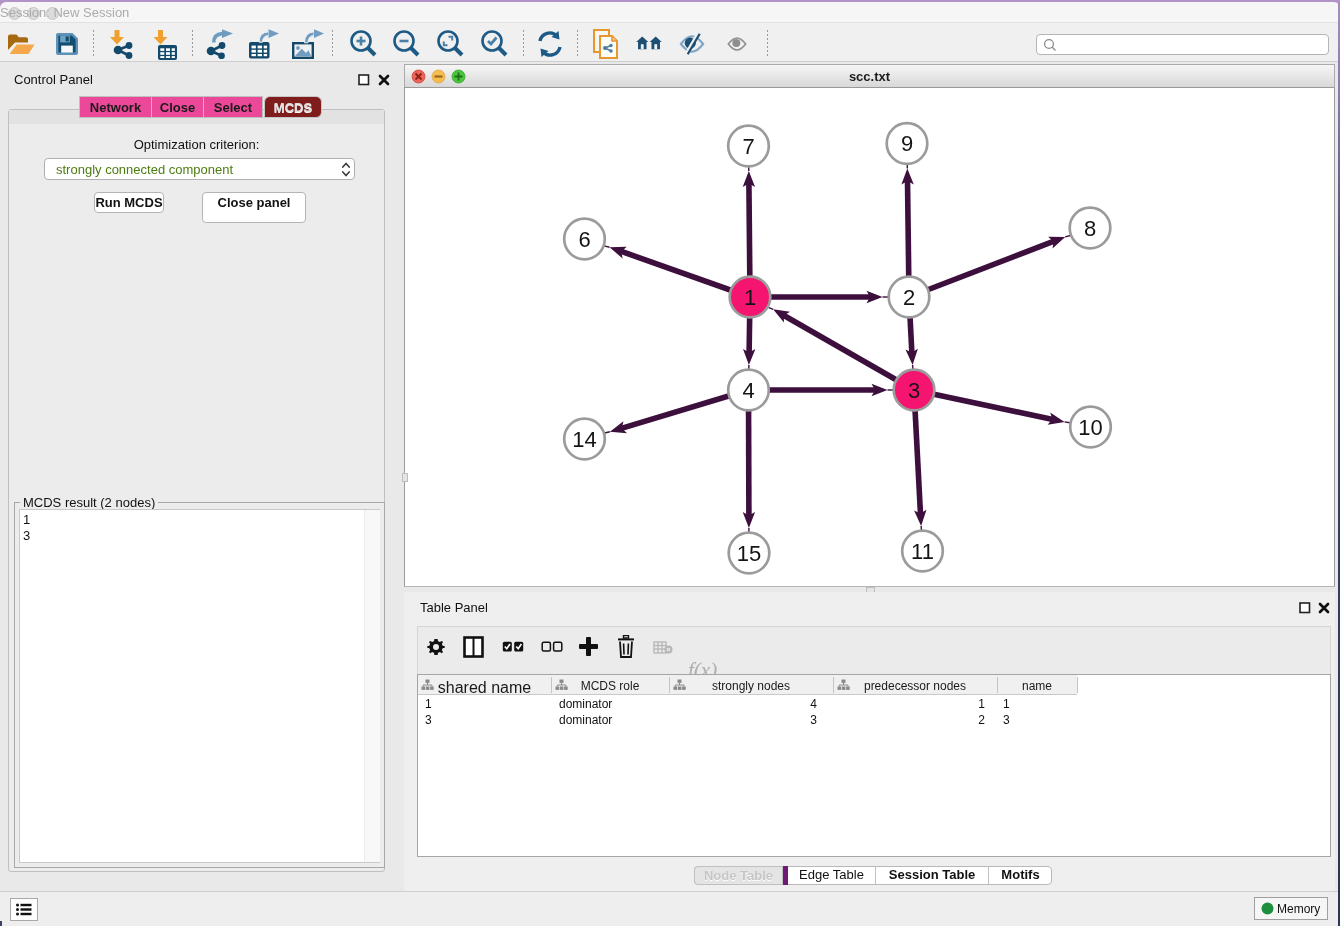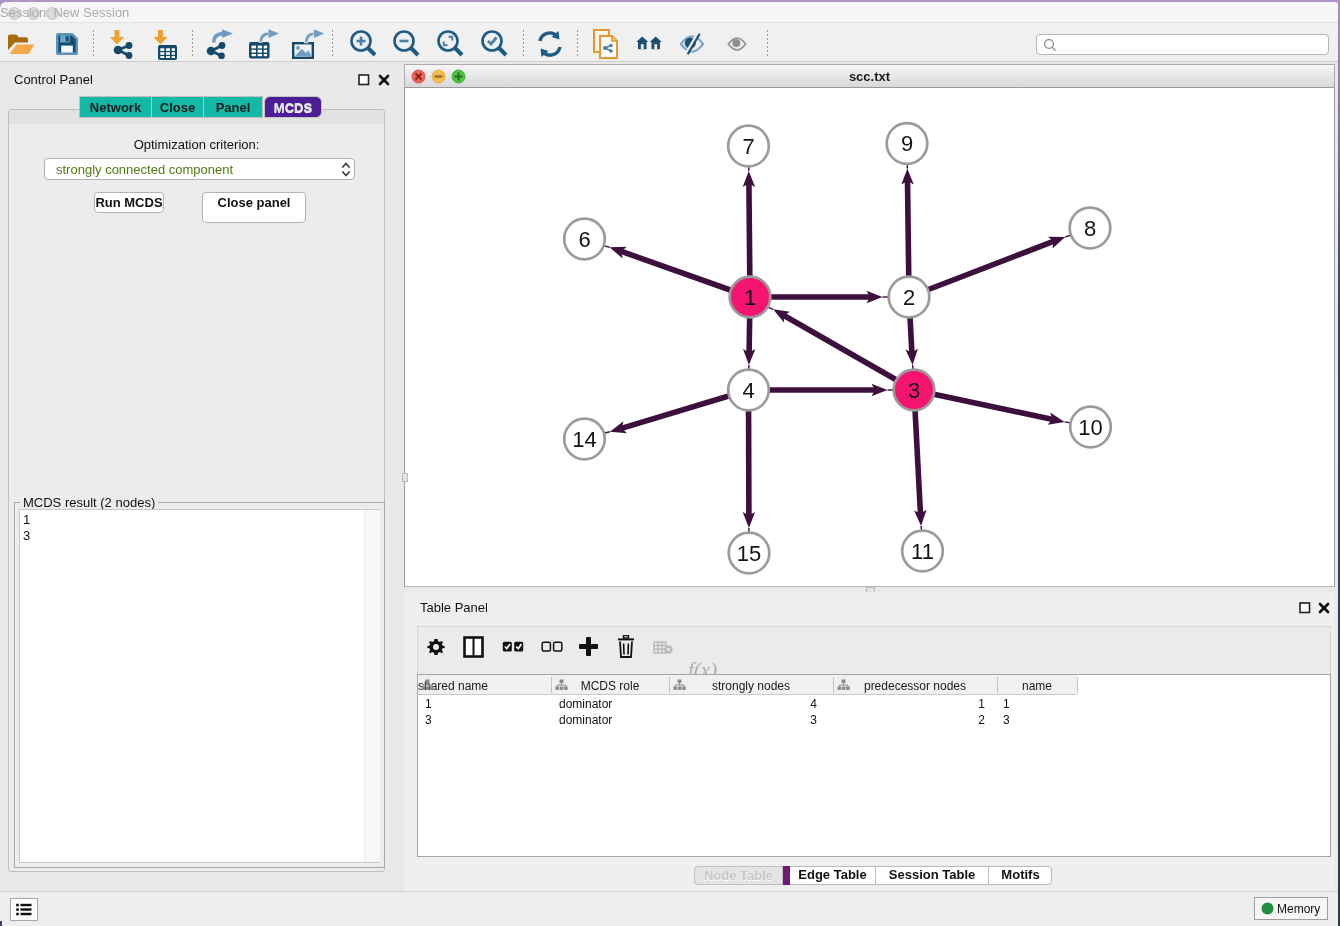--- a/index.html
+++ b/index.html
@@ -4,21 +4,21 @@
 <style>
 * { margin:0; padding:0; box-sizing:border-box; }
 body { width:1340px; height:926px; position:relative; overflow:hidden;
   font-family:"Liberation Sans", sans-serif; background:#e9e9e9; }
 .abs { position:absolute; }
 .sep { position:absolute; top:30px; height:28px; width:1px;
   background-image:linear-gradient(#9a9a9a 50%, transparent 50%);
   background-size:1px 4px; }
 .tl { position:absolute; top:7px; width:13px; height:13px; border-radius:50%;
   background:#dcdcdc; border:1px solid #c8c8c8; }
-.tab { position:absolute; top:96px; height:22px; background:#14b8a6;
+.tab { position:absolute; top:96px; height:22px; background:#ec4899;
   border:1px solid #bfbfbf; font-size:13px; font-weight:bold; text-align:center;
   line-height:21px; color:#1a1a1a; }
 .btn { position:absolute; background:#fff; border:1px solid #b4b4b4;
   border-radius:4px; font-size:13px; font-weight:bold; text-align:center; color:#111; }
 </style>
 </head>
 <body>
 
 <div class="abs" style="left:0;top:0;width:1340px;height:2px;background:#b293c7"></div>
 <div class="abs" style="left:0;top:0;width:9px;height:9px;background:#b293c7"></div>
@@ -182,22 +182,22 @@
   </svg>
 <svg class="abs" style="left:378px;top:74px" width="12" height="12">
  <path d="M2 2 L10 10 M10 2 L2 10" stroke="#111" stroke-width="2.7" stroke-linecap="round"></path>
 </svg>
 
 <div class="abs" style="left:8px;top:109px;width:377px;height:763px;background:#ececec;border:1px solid #bfbfbf;border-radius:3px"></div>
 <div class="abs" style="left:9px;top:110px;width:375px;height:14px;background:#e2e2e2"></div>
 
 <div class="tab" style="left:79px;width:73px">Network</div>
 <div class="tab" style="left:152px;width:52px;border-left:none">Close</div>
-<div class="tab" style="left:204px;width:59px;border-left:none">Panel</div>
-<div class="tab" style="left:264px;width:58px;background:#4c1d95;border:1px solid #c6c6c6;border-radius:6px 6px 6px 0;color:#dfdfdf;text-shadow:0 1px 0 #fdfdfd">MCDS</div>
+<div class="tab" style="left:204px;width:59px;border-left:none">Select</div>
+<div class="tab" style="left:264px;width:58px;background:#7f1d1d;border:1px solid #c6c6c6;border-radius:6px 6px 6px 0;color:#dfdfdf;text-shadow:0 1px 0 #fdfdfd">MCDS</div>
 
 <div class="abs" style="left:9px;top:137px;width:375px;text-align:center;font-size:13px;color:#111">Optimization criterion:</div>
 <div class="abs" style="left:44px;top:158px;width:311px;height:22px;background:#fff;border:1px solid #b0b0b0;border-radius:4px"></div>
 <div class="abs" style="left:56px;top:162px;font-size:13px;color:#4d7c0f">strongly connected component</div>
 <svg class="abs" style="left:341px;top:162px" width="10" height="15">
  <path d="M1.8 5 L5 1.5 L8.2 5" fill="none" stroke="#3c3c3c" stroke-width="1.7" stroke-linecap="round" stroke-linejoin="round"></path>
  <path d="M1.8 10 L5 13.5 L8.2 10" fill="none" stroke="#3c3c3c" stroke-width="1.7" stroke-linecap="round" stroke-linejoin="round"></path>
 </svg>
 <div class="btn" style="left:94px;top:192px;width:70px;height:21px;line-height:20px">Run MCDS</div>
 <div class="btn" style="left:202px;top:192px;width:104px;height:31px;line-height:20px">Close panel</div>
@@ -367,21 +367,21 @@
 <div class="abs" style="left:688px;top:658px;font-family:Liberation Serif, serif;font-style:italic;font-size:21px;color:#adadad">f(x)</div>
 
 <div class="abs" style="left:417px;top:674px;width:914px;height:183px;background:#fff;border:1px solid #a5a5a5"></div>
 
 <div class="abs" style="left:418px;top:675px;width:659px;height:20px;background:#f0f0f0;border-bottom:1px solid #c9c9c9"></div>
 <div class="abs" style="left:551px;top:677px;width:1px;height:16px;background:#c4c4c4"></div>
 <div class="abs" style="left:669px;top:677px;width:1px;height:16px;background:#c4c4c4"></div>
 <div class="abs" style="left:833px;top:677px;width:1px;height:16px;background:#c4c4c4"></div>
 <div class="abs" style="left:997px;top:677px;width:1px;height:16px;background:#c4c4c4"></div>
 <div class="abs" style="left:1077px;top:677px;width:1px;height:16px;background:#c4c4c4"></div>
-<div class="abs" style="left:418px;top:679px;width:133px;text-align:left;font-size:12px;color:#1a1a1a">shared name</div>
+<div class="abs" style="left:418px;top:679px;width:133px;text-align:center;font-size:16px;color:#1a1a1a">shared name</div>
 <div class="abs" style="left:551px;top:679px;width:118px;text-align:center;font-size:12px;color:#1a1a1a">MCDS role</div>
 <div class="abs" style="left:669px;top:679px;width:164px;text-align:center;font-size:12px;color:#1a1a1a">strongly nodes</div>
 <div class="abs" style="left:833px;top:679px;width:164px;text-align:center;font-size:12px;color:#1a1a1a">predecessor nodes</div>
 <div class="abs" style="left:997px;top:679px;width:80px;text-align:center;font-size:12px;color:#1a1a1a">name</div>
 <svg class="abs" style="left:421px;top:679px" width="13" height="12">
  <rect x="4.5" y="0.5" width="4" height="3.4" fill="#8a8a8a"></rect>
  <rect x="0.5" y="7.5" width="3.6" height="3.4" fill="#8a8a8a"></rect>
  <rect x="4.8" y="7.5" width="3.6" height="3.4" fill="#8a8a8a"></rect>
  <rect x="9.1" y="7.5" width="3.6" height="3.4" fill="#8a8a8a"></rect>
  <path d="M6.5 4 L6.5 6 M2.3 7.5 L2.3 6 L10.9 6 L10.9 7.5" stroke="#8a8a8a" stroke-width="1" fill="none"></path>
@@ -414,15 +414,15 @@
 <div class="abs" style="left:885px;top:697px;width:100px;text-align:right;font-size:12px;color:#111">1</div>
 <div class="abs" style="left:1003px;top:697px;font-size:12px;color:#111">1</div>
 <div class="abs" style="left:425px;top:713px;font-size:12px;color:#111">3</div>
 <div class="abs" style="left:559px;top:713px;font-size:12px;color:#111">dominator</div>
 <div class="abs" style="left:717px;top:713px;width:100px;text-align:right;font-size:12px;color:#111">3</div>
 <div class="abs" style="left:885px;top:713px;width:100px;text-align:right;font-size:12px;color:#111">2</div>
 <div class="abs" style="left:1003px;top:713px;font-size:12px;color:#111">3</div>
 
 <div class="abs" style="left:694px;top:866px;width:358px;height:19px;background:#fff;border:1px solid #b9b9b9;border-radius:4px"></div>
 <div class="abs" style="left:694px;top:866px;width:89px;height:19px;background:#e4e4e4;border:1px solid #c0c0c0;border-radius:4px 0 0 4px;font-size:13px;font-weight:bold;text-align:center;line-height:18px;color:#c6c6c6;text-shadow:0 1px 0 #fff">Node Table</div>
-<div class="abs" style="left:783px;top:866px;width:92px;height:19px;border-left:7px solid #701a75;font-size:13px;font-weight:bold;text-align:center;line-height:18px;color:#111">Edge Table</div>
+<div class="abs" style="left:783px;top:866px;width:92px;height:19px;border-left:5px solid #701a75;font-size:13px;font-weight:normal;text-align:center;line-height:18px;color:#111">Edge Table</div>
 <div class="abs" style="left:875px;top:866px;width:113px;height:19px;border-left:1px solid #c0c0c0;font-size:13px;font-weight:bold;text-align:center;line-height:18px;color:#111">Session Table</div>
 <div class="abs" style="left:988px;top:866px;width:64px;height:19px;border-left:1px solid #c0c0c0;font-size:13px;font-weight:bold;text-align:center;line-height:18px;color:#111">Motifs</div>
 
 </body></html>

